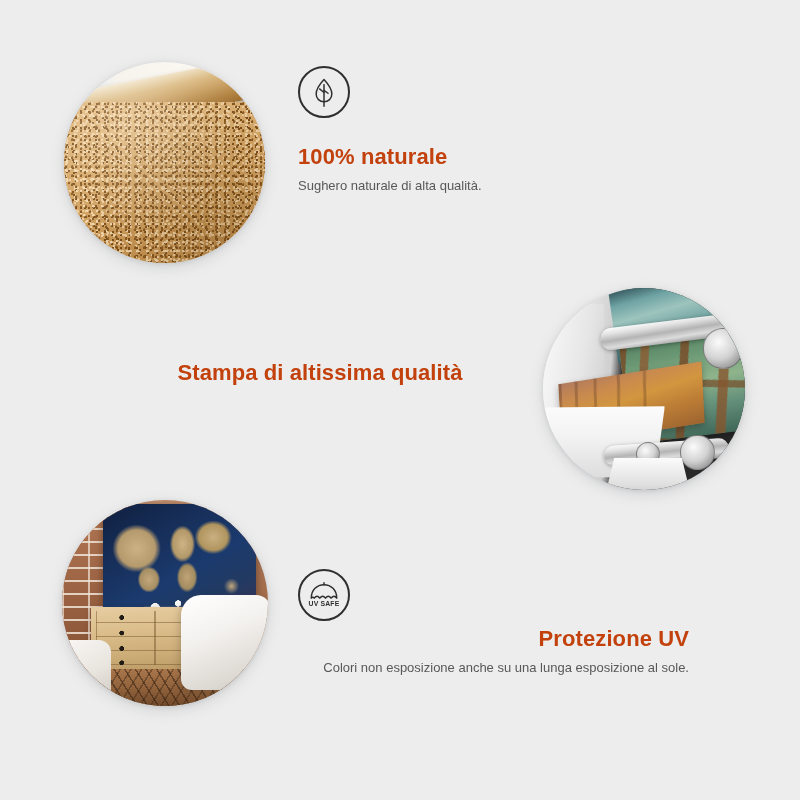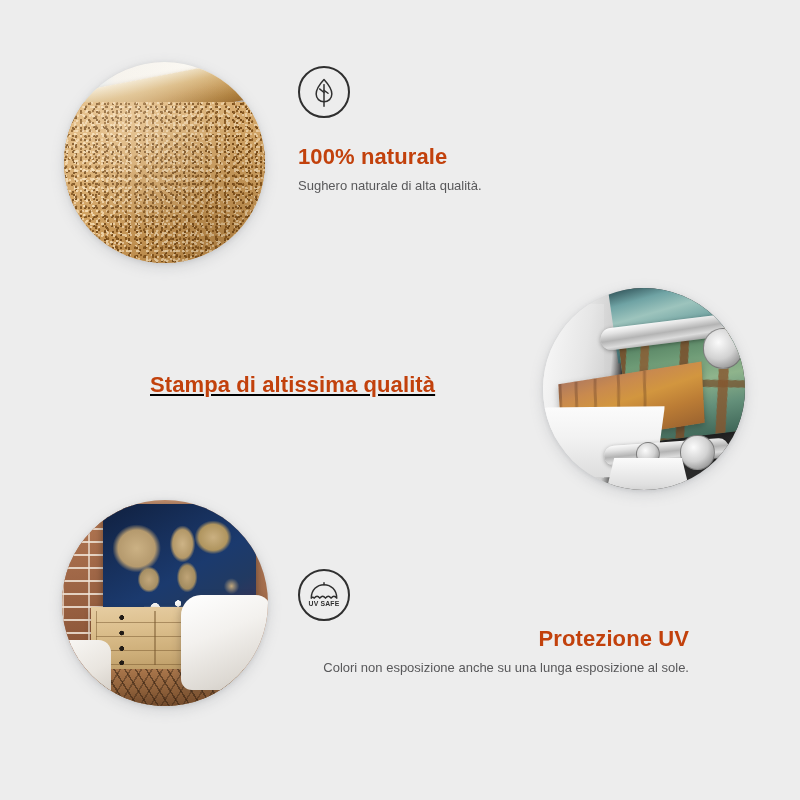--- a/index.html
+++ b/index.html
@@ -270,21 +270,21 @@
   }
   .feat-desc {
     margin: 7px 0 0 0;
     color: #58585a;
     font-size: 13px;
     font-weight: normal;
     line-height: 1.42;
   }
 
   #text-natural { left: 298px; top: 144px; width: 430px; text-align: left; }
-  #text-print   { left: 150px; top: 372px; width: 340px; text-align: left; text-decoration: underline; }
+  #text-print   { left: 150px; top: 360px; width: 340px; text-align: center; }
   #text-uv      { left: 309px; top: 626px; width: 380px; text-align: right; }
 </style>
 </head>
 <body>
 
 <div class="stage">
 
   <div class="photo-circle" id="photo-cork">
     <div class="photo-inner">
       <div class="cork-sky"></div>

